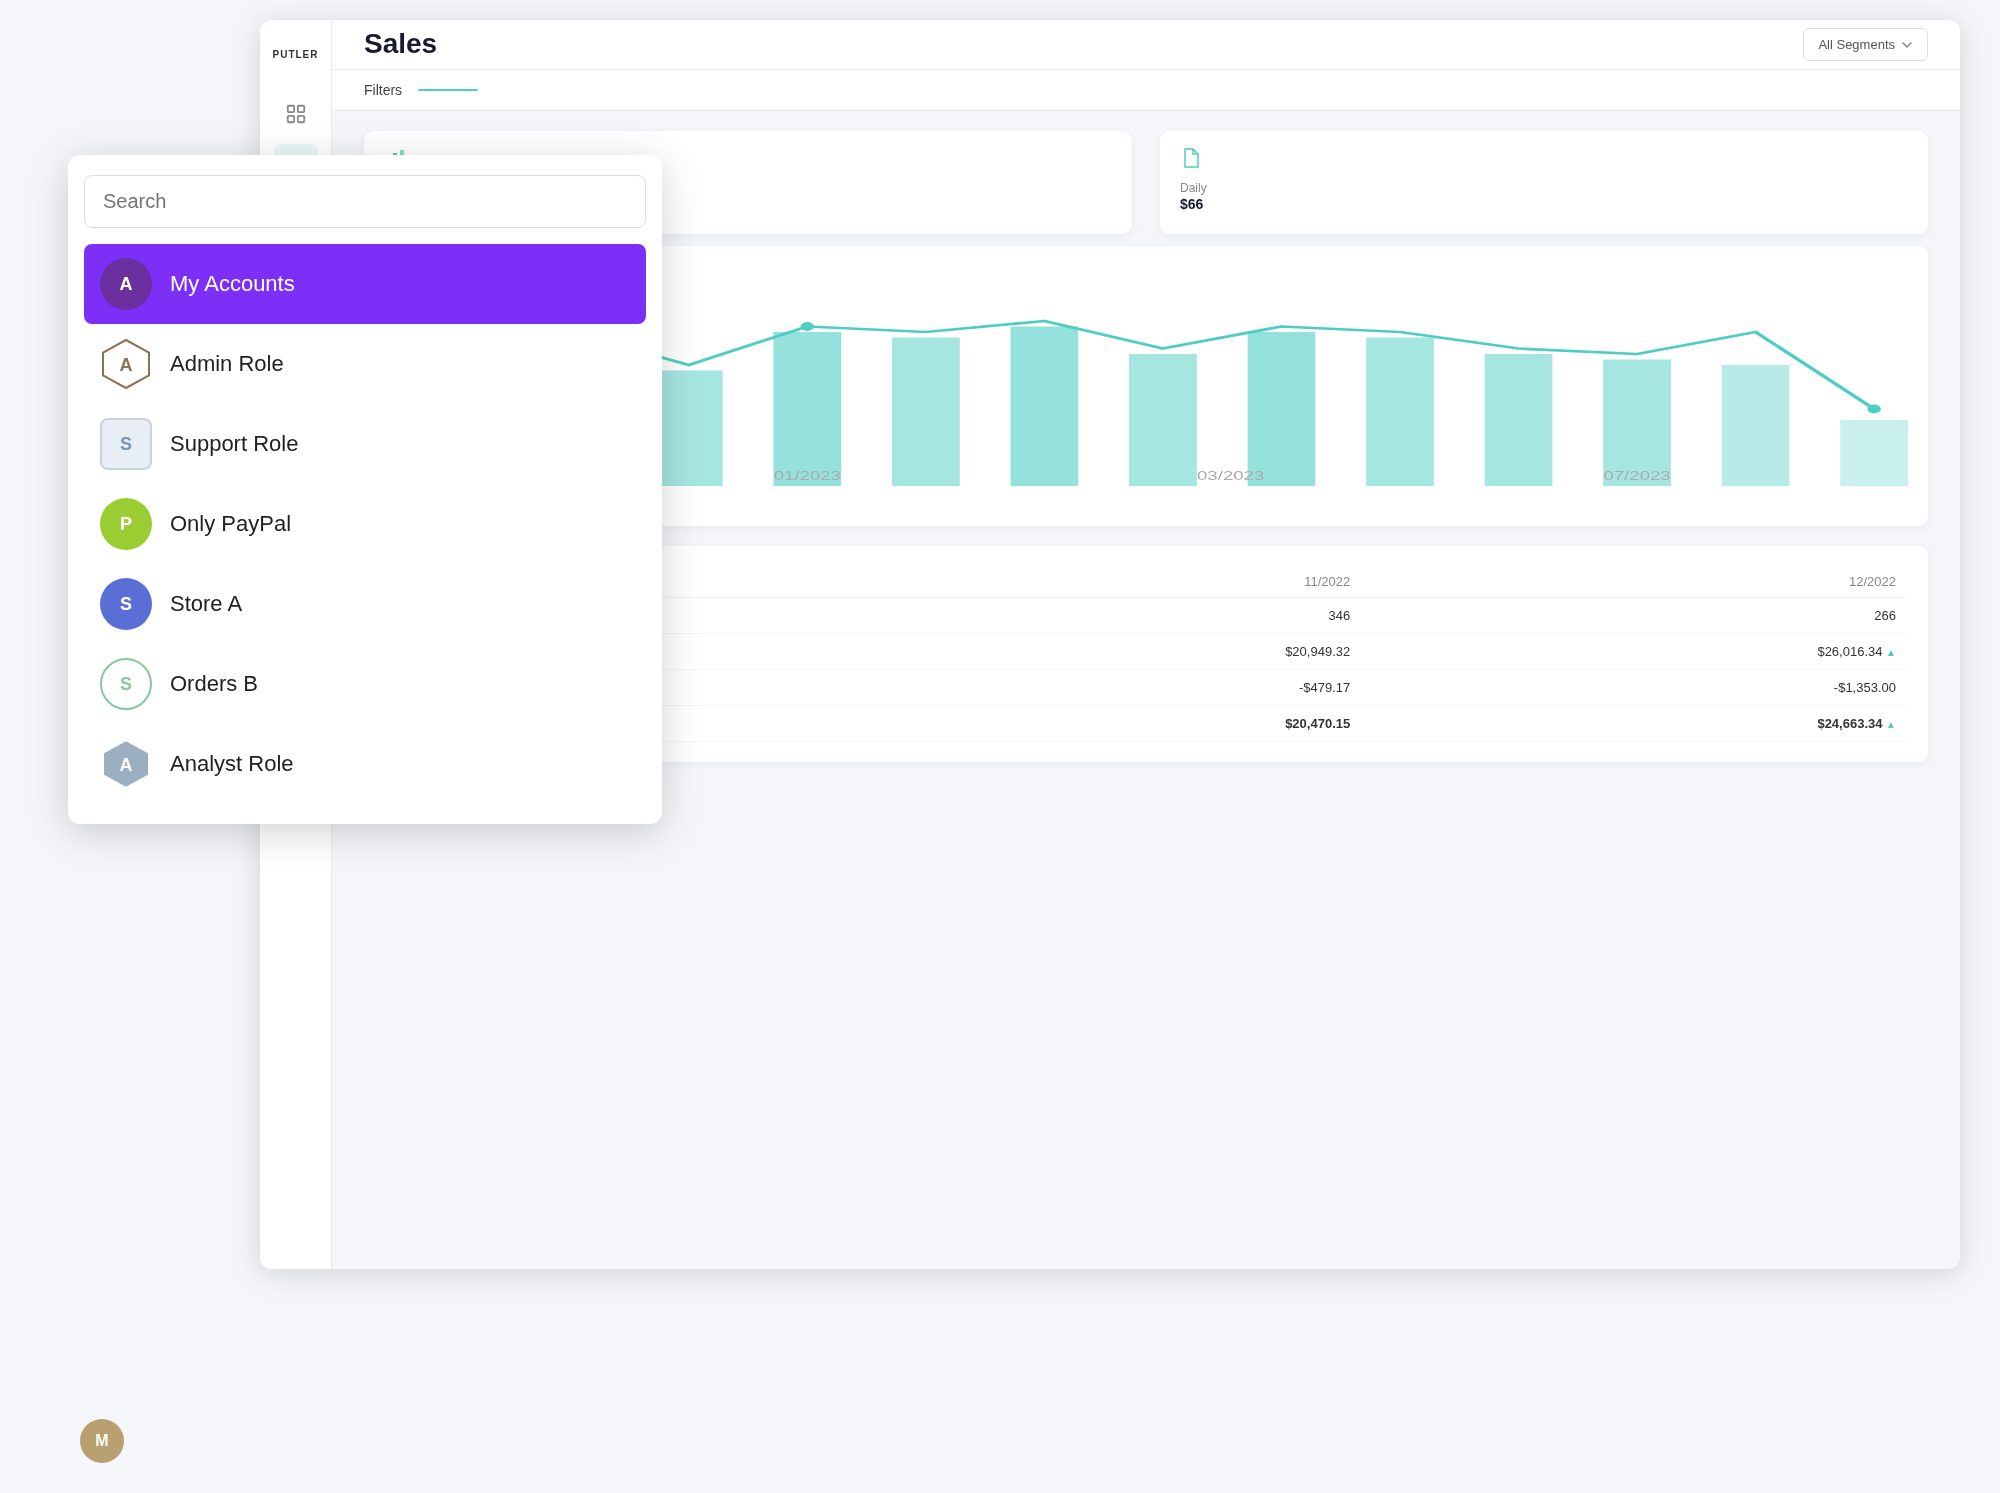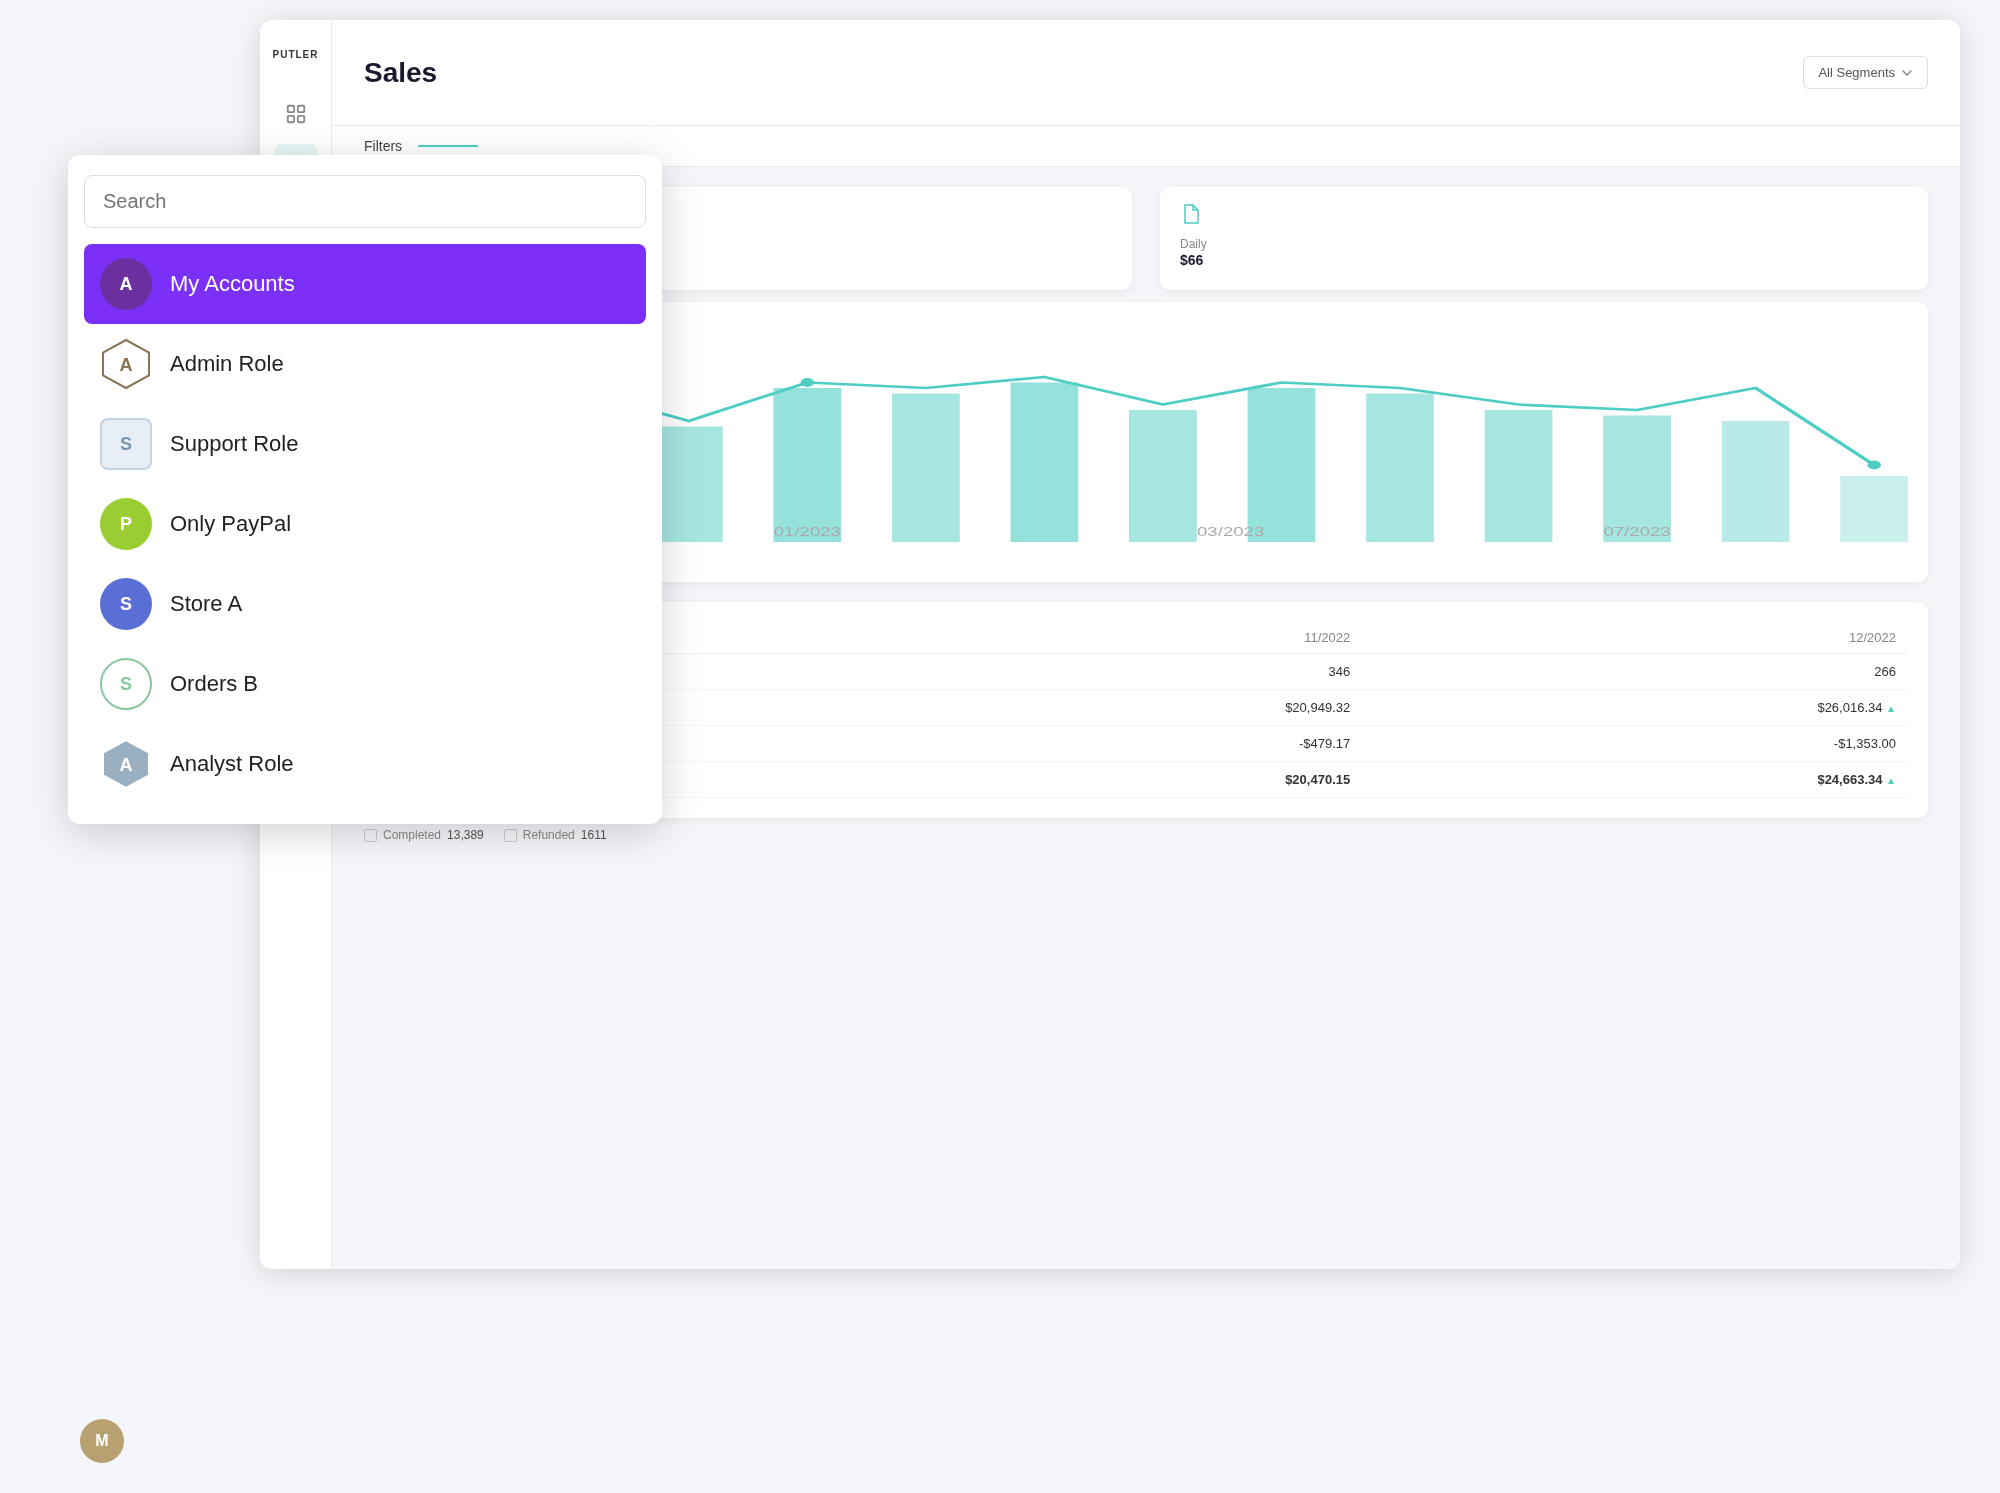--- a/index.html
+++ b/index.html
@@ -88,23 +88,23 @@
       flex: 1;
       display: flex;
       flex-direction: column;
       background: #f5f6fa;
       position: relative;
     }
 
     
     .topbar {
       background: #fff;
-      padding: 36px 32px;
-      display: flex;
-      align-items: flex-end;
+      padding: 8px 32px;
+      display: flex;
+      align-items: flex-start;
       justify-content: space-between;
       border-bottom: 1px solid #e8e9ed;
     }
 
     .page-title {
       font-size: 28px;
       font-weight: 600;
       color: #1a1a2e;
     }
 

